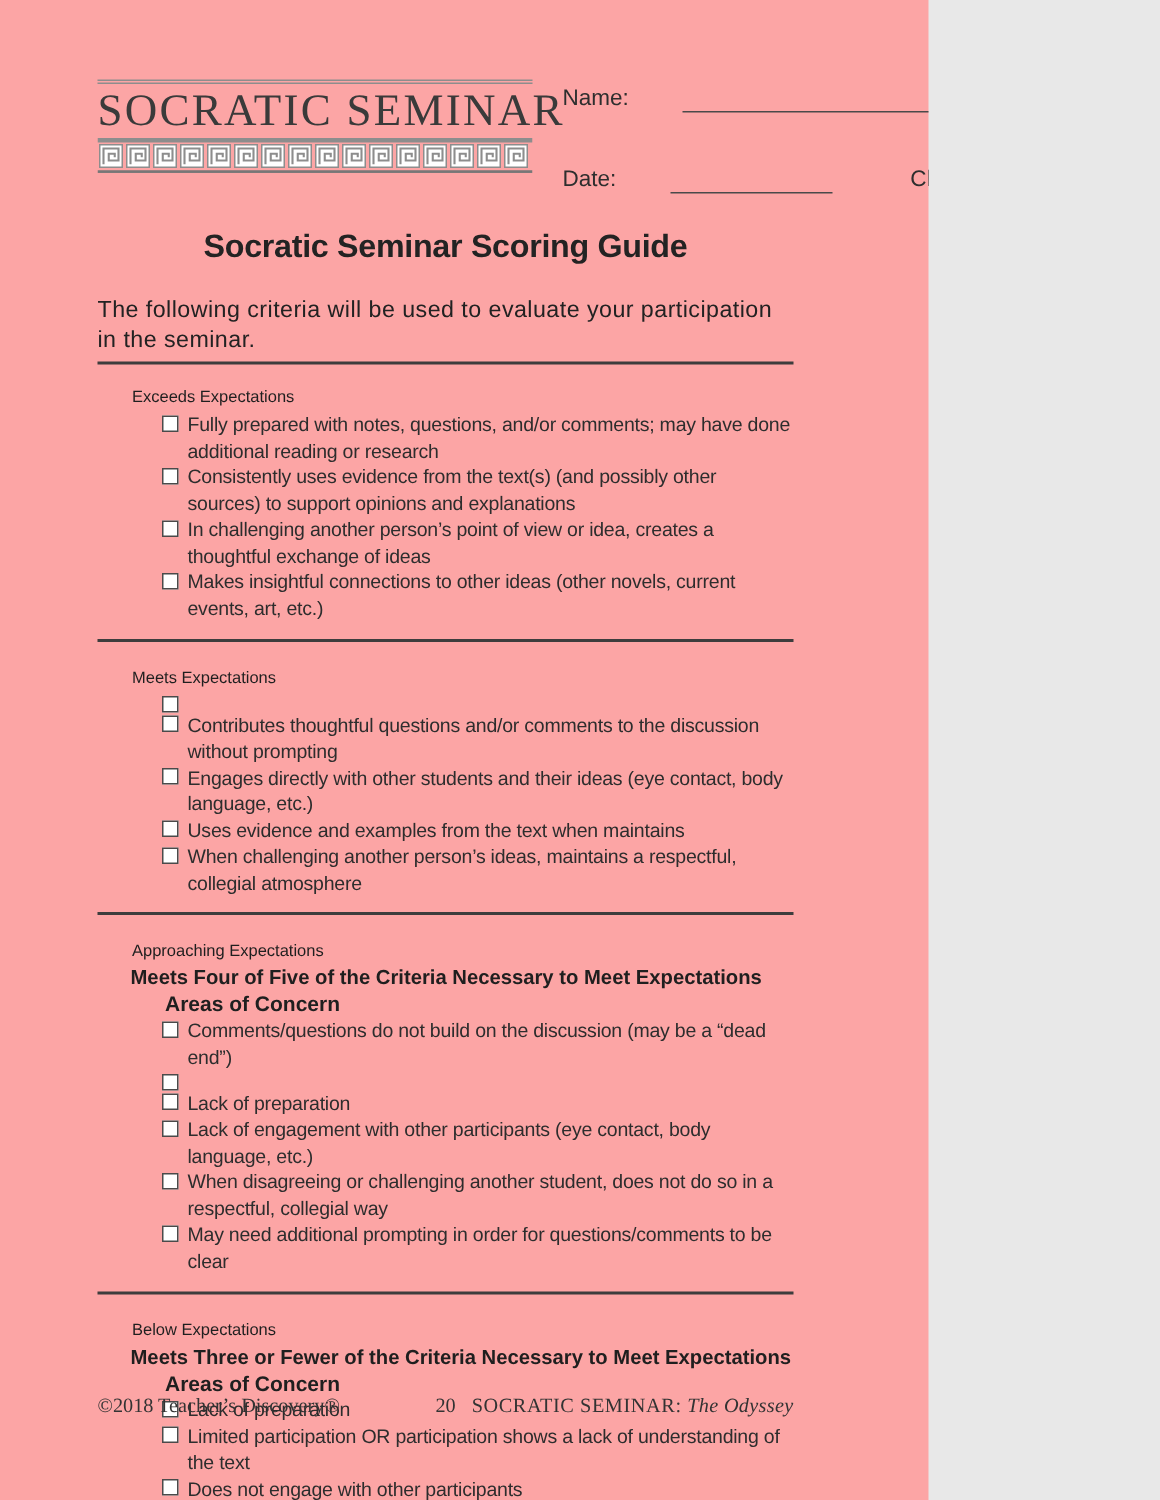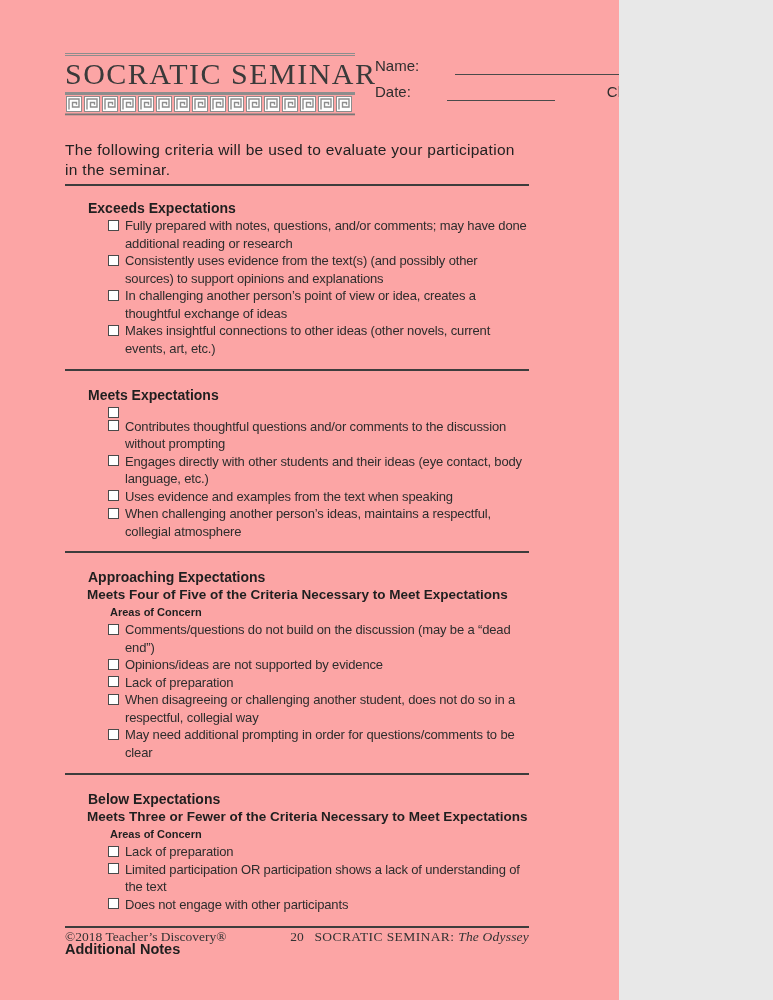--- a/index.html
+++ b/index.html
@@ -14,38 +14,38 @@
   .header { display:flex; align-items:flex-start; }
   .logo { width:290px; }
   .logo-topline { height:3px; border-top:1px solid #8d8d8d; border-bottom:1px solid #8d8d8d; }
   .logo-title {
     font-family:"Liberation Serif", serif; font-size:30px; font-weight:400;
     letter-spacing:1.5px; color:#3a3a3a; line-height:36px; white-space:nowrap;
     text-align:center;
   }
   .fields { flex:1; margin-left:20px; padding-top:4px; font-size:15px; color:#2e2e2e; }
   .frow { display:flex; align-items:flex-end;gap:28px; }
-  .frow + .frow { margin-top:8px;align-items:center; }
+  .frow + .frow { margin-top:36px;align-items:center; }
   .flabel { white-space:nowrap; padding-bottom:1px; }
   .fline { border-bottom:1.5px solid #4a4a4a; height:18px; margin-left:8px; }
   .grow { flex:1; }
   .dateline { width:108px; }
   .classlabel { margin-left:24px; }
   
   .doc-title {
     margin-top:22px; text-align:center; font-size:21.5px; font-weight:bold;
     letter-spacing:-0.2px; color:#232323; line-height:26px;
   }
   .intro { margin-top:20px; font-size:15.5px; letter-spacing:0.3px; color:#222; line-height:20px; }
   .rule { border-top:2px solid #3d3d3d; margin-top:4px; }
   .secrule { border-top:2px solid #3d3d3d; }
   
-  .sec-heading { margin-left:23px; font-size:14px; font-weight:bold; color:#1f1f1f; line-height:18px; }
+  .sec-heading { margin-left:23px; font-size:11px; font-weight:normal; color:#1f1f1f; line-height:18px; }
   .sec-sub { margin-left:22px; font-size:13.5px; font-weight:bold; color:#1f1f1f; line-height:18px; }
-  .areas { margin-left:45px; font-size:11px; font-weight:bold; color:#1f1f1f; line-height:17px; }
+  .areas { margin-left:45px; font-size:14px; font-weight:bold; color:#1f1f1f; line-height:17px; }
   .items { margin-left:43px; }
   .item { display:flex; align-items:flex-start; line-height:17.5px; }
   .cb {
     flex:0 0 auto; width:11px; height:11px; border:1.2px solid #4a4a4a;
     margin:2.5px 6px 0 0; background:#fff;
   }
   .item-text { font-size:13px; letter-spacing:-0.15px; color:#2d2d2d; max-width:548px; }
   .mt13 { margin-top:13px; } .mt15 { margin-top:15px; }
   .mt12 { margin-top:12px; } .mt11 { margin-top:11px; }
   .notes-heading { margin-top:12px; font-size:14.5px; font-weight:bold; color:#1f1f1f; line-height:18px; }
@@ -103,20 +103,21 @@
       </div>
       <div class="frow">
         <span class="flabel">Date:</span>
         <span class="fline dateline"></span>
         <span class="flabel classlabel">Class:</span>
         <span class="fline grow"></span>
       </div>
     </div>
   </div>
 
+  <div class="doc-title">Socratic Seminar Scoring Guide</div>
   <div class="intro">The following criteria will be used to evaluate your participation in the seminar.</div>
   <div class="rule"></div>
 
   <div class="sec-heading mt13">Exceeds Expectations</div>
   <div class="items">
     <div class="item">
       <span class="cb"></span>
       <span class="item-text">Fully prepared with notes, questions, and/or comments; may have done additional reading or research</span>
     </div>
     <div class="item">
@@ -142,44 +143,47 @@
     <div class="item">
       <span class="cb"></span>
       <span class="item-text">Contributes thoughtful questions and/or comments to the discussion without prompting</span>
     </div>
     <div class="item">
       <span class="cb"></span>
       <span class="item-text">Engages directly with other students and their ideas (eye contact, body language, etc.)</span>
     </div>
     <div class="item">
       <span class="cb"></span>
-      <span class="item-text">Uses evidence and examples from the text when speaking</span>
+      <span class="item-text">Uses evidence and examples from the text when maintains</span>
     </div>
     <div class="item">
       <span class="cb"></span>
       <span class="item-text">When challenging another person’s ideas, maintains a respectful, collegial atmosphere</span>
     </div>
   </div>
   <div class="secrule mt11"></div>
 
   <div class="sec-heading mt15">Approaching Expectations</div>
   <div class="sec-sub">Meets Four of Five of the Criteria Necessary to Meet Expectations</div>
   <div class="areas">Areas of Concern</div>
   <div class="items">
     <div class="item">
       <span class="cb"></span>
       <span class="item-text">Comments/questions do not build on the discussion (may be a “dead end”)</span>
     </div>
     <div class="item">
       <span class="cb"></span>
-      <span class="item-text">Opinions/ideas are not supported by evidence</span>
     </div>
     <div class="item">
       <span class="cb"></span>
       <span class="item-text">Lack of preparation</span>
+    </div>
+    <div class="item">
+      <span class="cb"></span>
+      <span class="item-text">Lack of engagement with other participants (eye contact, body language, etc.)</span>
     </div>
     <div class="item">
       <span class="cb"></span>
       <span class="item-text">When disagreeing or challenging another student, does not do so in a respectful, collegial way</span>
     </div>
     <div class="item">
       <span class="cb"></span>
       <span class="item-text">May need additional prompting in order for questions/comments to be clear</span>
     </div>
   </div>

